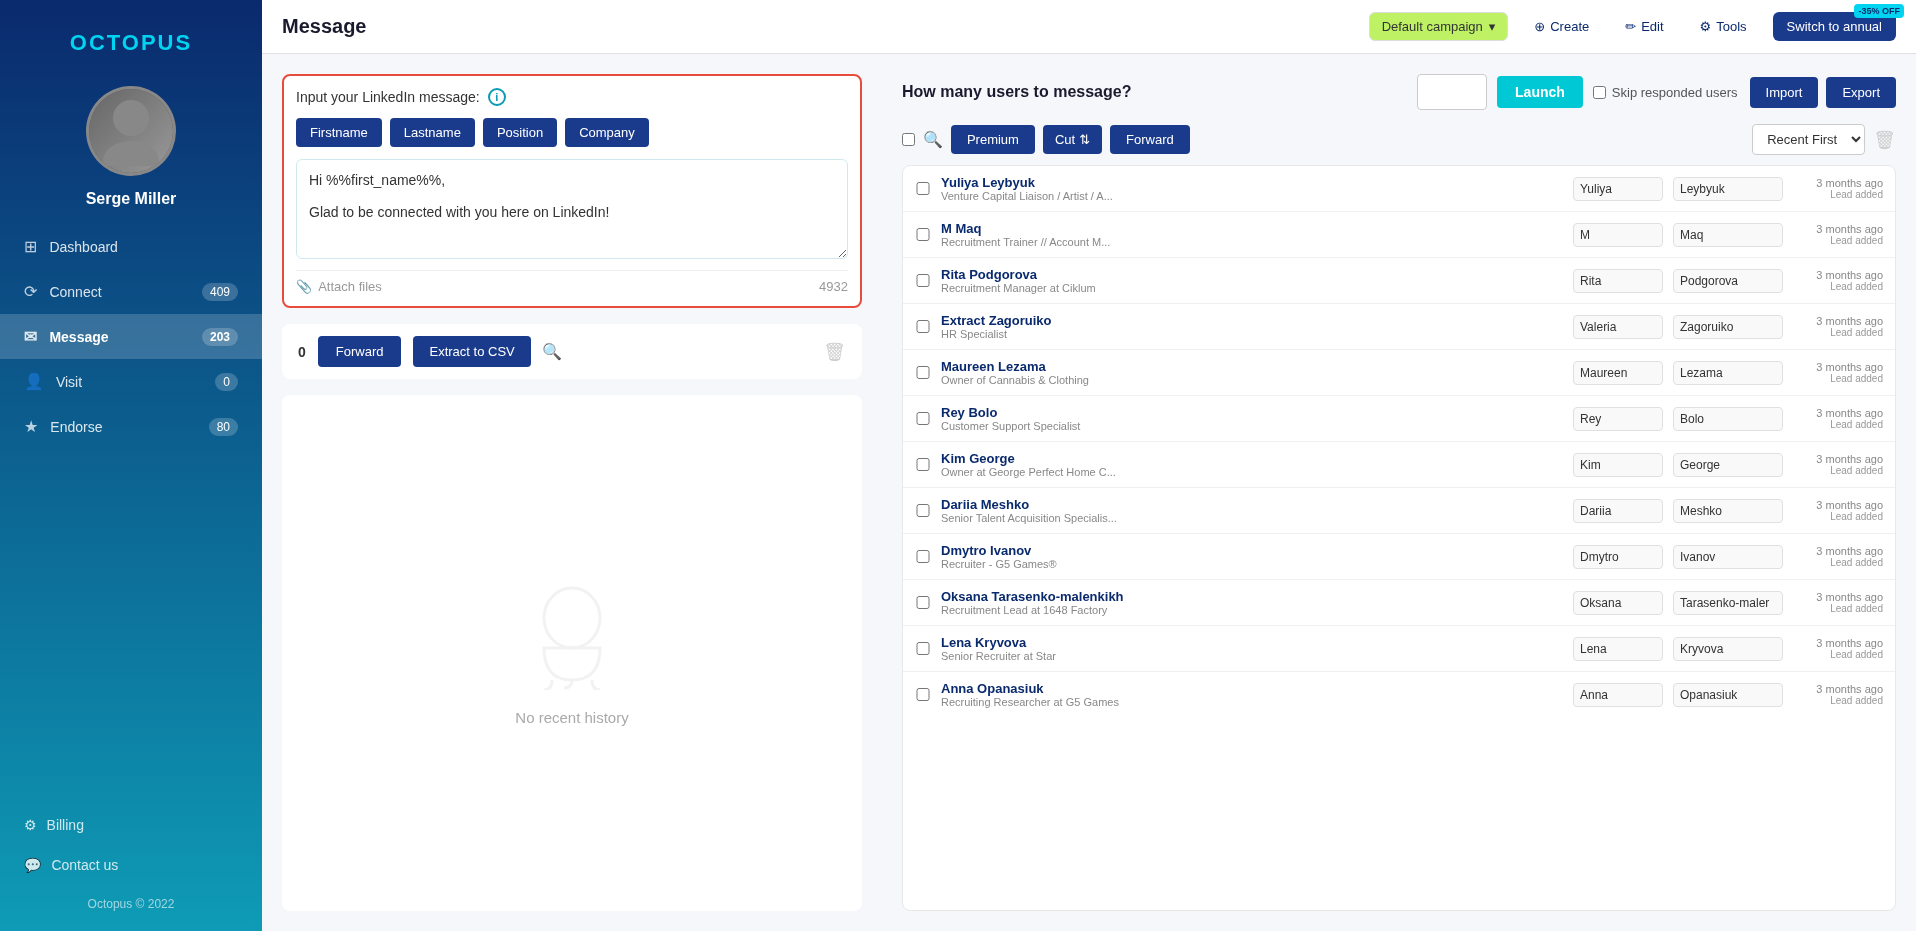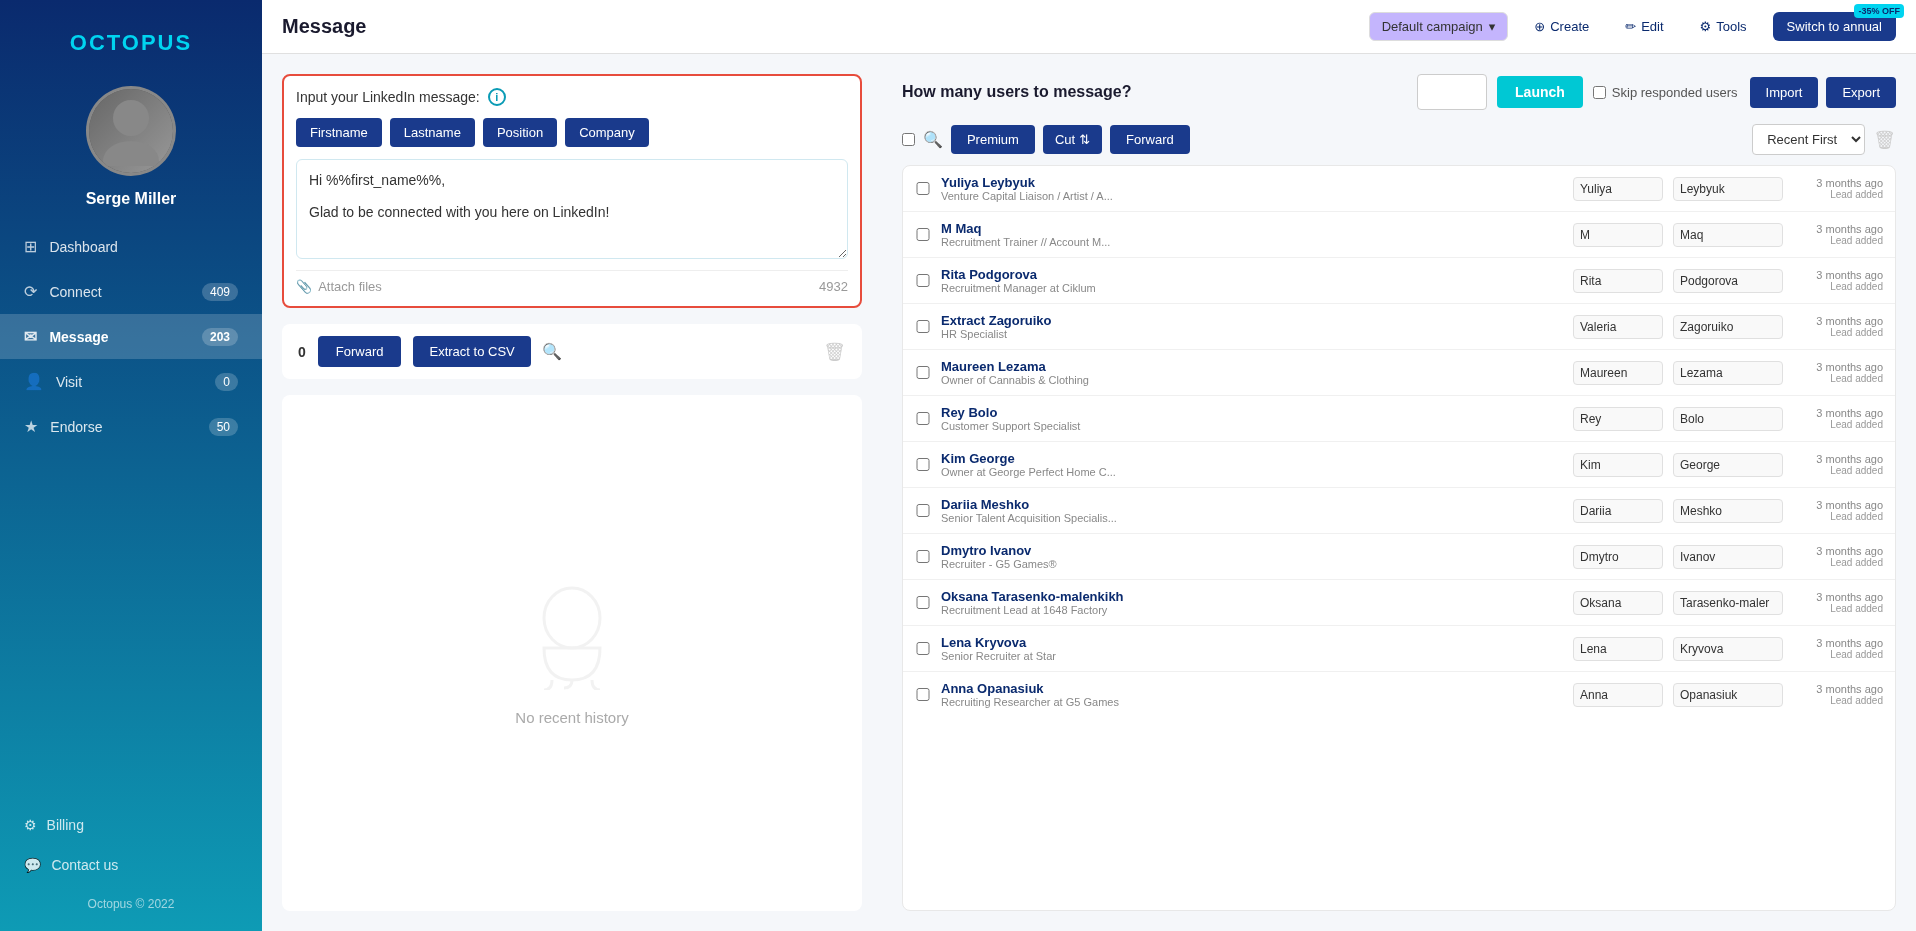--- a/index.html
+++ b/index.html
@@ -99,21 +99,21 @@
     .header-right {
       display: flex; align-items: center; gap: 16px;
     }
     .campaign-selector {
       display: flex; align-items: center; gap: 6px;
       border: 1px solid #ddd; border-radius: 6px;
       padding: 6px 12px;
       cursor: pointer;
       font-size: 13px;
       color: #333;
-      background: #c4b5fd;
+      background: #bef264;
     }
     .header-btn {
       display: flex; align-items: center; gap: 5px;
       font-size: 13px; color: #0a2a6e; cursor: pointer;
       padding: 6px 10px; border-radius: 4px;
     }
     .switch-annual-btn {
       background: #1a3a8c;
       color: white;
       border: none;
@@ -455,21 +455,21 @@
         <span class="nav-icon">👤</span>
         <span>Visit</span>
       </div>
       <span class="nav-badge">0</span>
     </div>
     <div class="nav-item">
       <div class="nav-item-left">
         <span class="nav-icon">★</span>
         <span>Endorse</span>
       </div>
-      <span class="nav-badge">50</span>
+      <span class="nav-badge">80</span>
     </div>
   </nav>
 
   <div style="flex:1"></div>
 
   <div class="sidebar-billing">
     <span>⚙</span>
     <span>Billing</span>
   </div>
   <div class="sidebar-contact">

